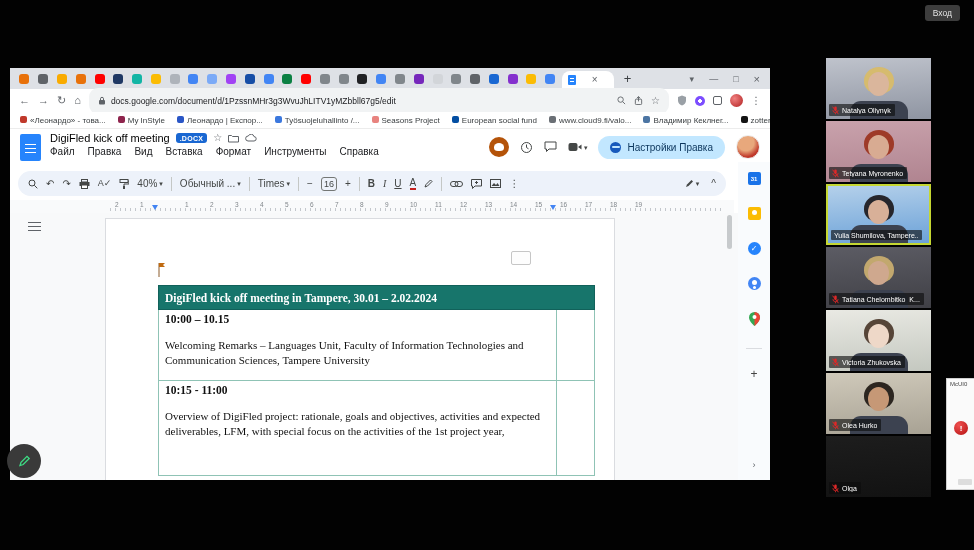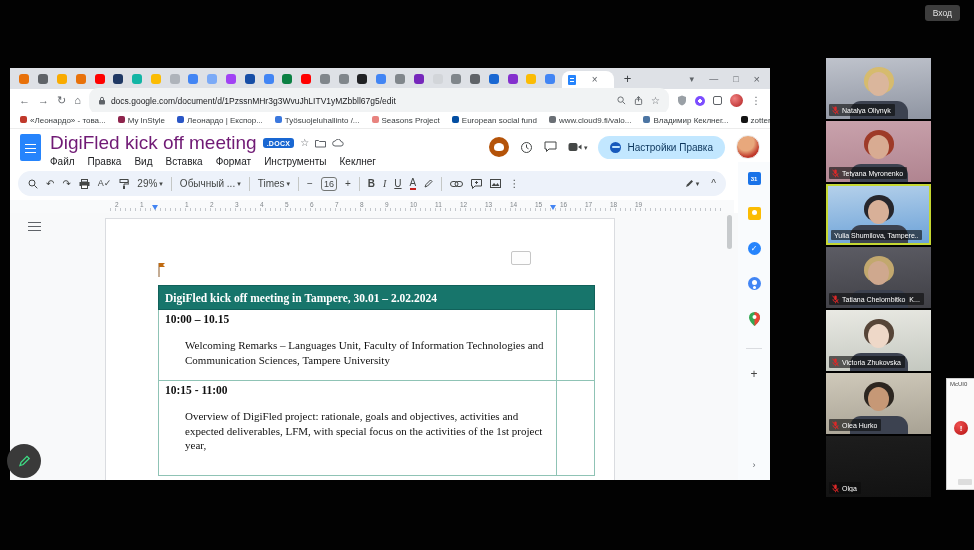--- a/index.html
+++ b/index.html
@@ -45,21 +45,21 @@
   .bm-dot{width:7px;height:7px;border-radius:2px;flex:none;}
 
   
   .docs-header{height:40px;background:#fff;display:flex;align-items:flex-start;
     padding:3px 10px 0 10px;gap:9px;flex:none;}
   .docs-file-icon{width:21px;height:27px;background:#2684fc;border-radius:2px;position:relative;margin-top:2px;flex:none;}
   .docs-file-icon:after{content:"";position:absolute;left:5px;right:5px;top:10px;height:11px;
     background:repeating-linear-gradient(#fff 0 1.5px,transparent 1.5px 4px);}
   .dh-mid{display:flex;flex-direction:column;gap:2px;min-width:0;}
   .title-row{display:flex;align-items:center;gap:6px;}
-  .doc-title{font-size:19px;color:#701a75;white-space:nowrap;}
+  .doc-title{font-size:11px;color:#000000;white-space:nowrap;}
   .docx-badge{background:#1967d2;color:#fff;font-size:7px;font-weight:bold;
     padding:1.5px 4px;border-radius:3px;letter-spacing:.3px;}
   .t-ic{color:#5f6368;font-size:10px;line-height:1;}
   .menubar{display:flex;gap:13px;font-size:10px;color:#202124;}
   .menu-item{cursor:pointer;}
   .dh-right{margin-left:auto;display:flex;align-items:center;gap:11px;padding-top:3px;}
   .orange-ext{width:20px;height:20px;border-radius:50%;background:#b45309;position:relative;}
   .orange-ext:after{content:"";position:absolute;left:5px;top:6px;width:10px;height:8px;
     background:#fff;border-radius:50% 50% 40% 40%;}
   .share-pill{height:23px;background:#c2e7ff;border-radius:12px;display:flex;align-items:center;
@@ -105,21 +105,21 @@
     align-items:center;padding-left:6px;border:1px solid #11615a;}
   .t-day{display:flex;height:23px;border:1px solid #4a4a4a;border-top:none;}
   .t-day .c1{width:397px;font-weight:bold;font-size:11.5px;padding:3px 0 0 6px;}
   .t-day .c2{flex:1;border-left:1px solid #4a4a4a;font-size:11px;padding:3px 0 0 5px;}
   .t-slot{display:flex;border:1px solid #8fc3b5;border-top:none;}
   .t-slot .c1{width:397px;padding:2px 8px 0 6px;font-size:11px;}
   .t-slot .c2{flex:1;border-left:1px solid #8fc3b5;}
   .slot-a{height:71px;}
   .slot-b{height:95px;}
   .slot-time{font-weight:bold;font-size:11.5px;margin:1px 0 13px 0;}
-  .slot-desc{line-height:1.33;margin-left:20px;}
+  .slot-desc{line-height:1.33;}
 
   
   .side-panel{position:absolute;right:0;top:94px;bottom:0;width:32px;background:#f9fbfd;
     display:flex;flex-direction:column;align-items:center;padding-top:10px;gap:0;}
   .sp-ic{margin-bottom:22px;flex:none;cursor:pointer;}
   .sp-cal{width:13px;height:13px;background:#1a73e8;border-radius:2px;color:#fff;font-size:6px;
     font-weight:bold;display:flex;align-items:center;justify-content:center;}
   .sp-keep{width:13px;height:13px;background:#fbbc04;border-radius:2px;position:relative;}
   .sp-keep:after{content:"";position:absolute;left:4px;top:3px;width:5px;height:5px;background:#fff;border-radius:50%;}
   .sp-tasks{width:13px;height:13px;background:#2684fc;border-radius:50%;color:#fff;font-size:8px;
@@ -306,21 +306,21 @@
               <path d="M3 7A2.5 2.5 0 0 1 3.3 2 3 3 0 0 1 9 2.6 2.2 2.2 0 0 1 9 7z" fill="none" stroke="#5f6368"></path>
             </svg>
         </div>
         <div class="menubar">
             <span class="menu-item">Файл</span>
             <span class="menu-item">Правка</span>
             <span class="menu-item">Вид</span>
             <span class="menu-item">Вставка</span>
             <span class="menu-item">Формат</span>
             <span class="menu-item">Инструменты</span>
-            <span class="menu-item">Кеклнег</span>
+            <span class="menu-item">Справка</span>
           </div>
       </div>
       <div class="dh-right">
         <span class="orange-ext"></span>
         <svg width="13" height="13" viewBox="0 0 13 13">
             <circle cx="6.5" cy="6.5" r="5" fill="none" stroke="#444746"></circle>
             <path d="M6.5 3.5v3l2 1.3" fill="none" stroke="#444746"></path>
           </svg>
         <svg width="13" height="12" viewBox="0 0 13 12">
             <path d="M1 1h11v7H5L2.5 10.5V8H1z" fill="none" stroke="#444746"></path>
@@ -352,21 +352,21 @@
           <rect x="0.5" y="3" width="10" height="4" fill="#444746"></rect>
           <rect x="2.5" y="6" width="6" height="3.5" fill="#fff" stroke="#444746"></rect>
         </svg>
       <span class="tb-it" style="font-size:9px;">A✓</span>
       <svg width="10" height="10" viewBox="0 0 10 10">
           <rect x="1" y="0.5" width="8" height="3" fill="none" stroke="#444746"></rect>
           <path d="M9 2h1v3H5v2" fill="none" stroke="#444746"></path>
           <rect x="4" y="7" width="2" height="3" fill="#444746"></rect>
         </svg>
       <span class="tb-it">
-          <span>29%</span>
+          <span>40%</span>
           <span class="chev">▾</span>
         </span>
       <span class="tb-sep"></span>
       <span class="tb-it">
           <span>Обычный ...</span>
           <span class="chev">▾</span>
         </span>
       <span class="tb-sep"></span>
       <span class="tb-it">
           <span>Times</span>

